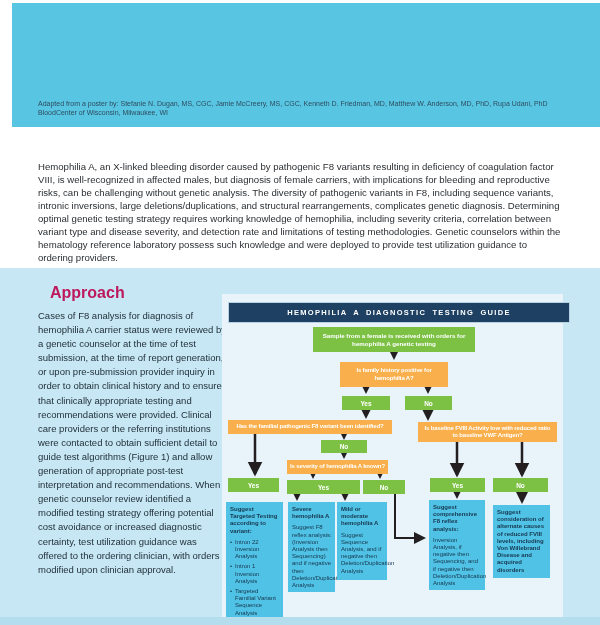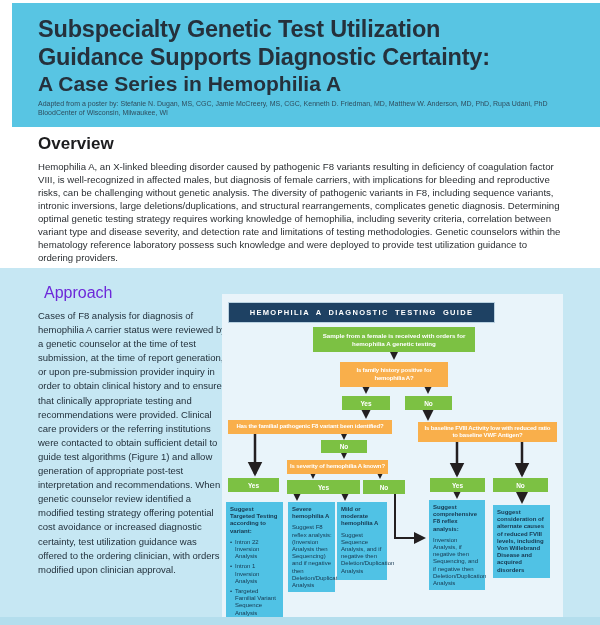--- a/index.html
+++ b/index.html
@@ -14,27 +14,27 @@
   .byline { position:absolute; left:26px; top:96px; width:540px; font-size:7px; line-height:9px;
             color:#2E4D5E; }
 
   
   .overview { position:absolute; left:0; top:127px; width:600px; height:141px; background:#ffffff; }
   .ov-head { position:absolute; left:38px; top:7px; font-size:17px; font-weight:bold; color:#1c1c1e; }
   .ov-body { position:absolute; left:38px; top:33px; width:526px; font-size:9.6px; line-height:13px; color:#2b2f33; }
 
   
   .band { position:absolute; left:0; top:268px; width:600px; height:349px; background:#C6E7F3; }
-  .ap-head { position:absolute; left:44px; top:16px; font-size:16px; font-weight:normal; color:#6d28d9; }
+  .ap-head { position:absolute; left:50px; top:16px; font-size:16px; font-weight:bold; color:#be185d; }
   .ap-body { position:absolute; left:38px; top:41px; width:188px; font-size:9.5px; line-height:14.1px; color:#23313c; }
   .bottom-strip { position:absolute; left:0; top:617px; width:600px; height:8px; background:#B4DEED; }
 
   
   .panel { position:absolute; left:222px; top:294px; width:341px; height:324px; background:#E9F4FA; }
-  .fc-title { position:absolute; left:6px; top:8px; width:267px; height:21px; background:#1E4163;
+  .fc-title { position:absolute; left:6px; top:8px; width:342px; height:21px; background:#1E4163;
               border:1px solid #B9D1E0; box-sizing:border-box; color:#ffffff; font-size:7.5px;
               font-weight:bold; letter-spacing:1.3px; word-spacing:3px;
               display:flex; align-items:center; justify-content:center; }
   .node { position:absolute; box-sizing:border-box; display:flex; align-items:center; justify-content:center;
           text-align:center; color:#ffffff; font-weight:bold; }
   .green  { background:#7CC143; }
   .orange { background:#F9AF4B; }
   .yn { font-size:6.5px; }
   .q  { font-size:6px; line-height:7.5px; letter-spacing:-0.15px; }
   .nowrap { white-space:nowrap; }
@@ -46,33 +46,27 @@
   .bullet .dot { width:5px; flex:0 0 5px; }
   .connectors { position:absolute; left:0; top:0; }
   .ital { }
 </style>
 </head>
 <body>
 
 <div class="page">
 
   <div class="header">
-    <div class="title">
-      <div class="t12">Subspecialty Genetic Test Utilization</div>
-      <div class="t12">Guidance Supports Diagnostic Certainty:</div>
-      <div class="t3">A Case Series in Hemophilia A</div>
-    </div>
     <div class="byline">
       <div>Adapted from a poster by: Stefanie N. Dugan, MS, CGC, Jamie McCreery, MS, CGC, Kenneth D. Friedman, MD, Matthew W. Anderson, MD, PhD, Rupa Udani, PhD</div>
       <div>BloodCenter of Wisconsin, Milwaukee, WI</div>
     </div>
   </div>
 
   <div class="overview">
-    <div class="ov-head">Overview</div>
     <div class="ov-body"><span>Hemophilia A, an X-linked bleeding disorder caused by pathogenic </span><span class="ital">F8</span><span> variants resulting in deficiency of coagulation factor VIII, is well-recognized in affected males, but diagnosis of female carriers, with implications for bleeding and reproductive risks, can be challenging without genetic analysis. The diversity of pathogenic variants in </span><span class="ital">F8</span><span>, including sequence variants, intronic inversions, large deletions/duplications, and structural rearrangements, complicates genetic diagnosis. Determining optimal genetic testing strategy requires working knowledge of hemophilia, including severity criteria, correlation between variant type and disease severity, and detection rate and limitations of testing methodologies. Genetic counselors within the hematology reference laboratory possess such knowledge and were deployed to provide test utilization guidance to ordering providers.</span></div>
   </div>
 
   <div class="band">
     <div class="ap-head">Approach</div>
     <div class="ap-body"><span>Cases of </span><span class="ital">F8</span><span> analysis for diagnosis of hemophilia A carrier status were reviewed by a genetic counselor at the time of test submission, at the time of report generation, or upon pre-submission provider inquiry in order to obtain clinical history and to ensure that clinically appropriate testing and recommendations were provided. Clinical care providers or the referring institutions were contacted to obtain sufficient detail to guide test algorithms (Figure 1) and allow generation of appropriate post-test interpretation and recommendations. When genetic counselor review identified a modified testing strategy offering potential cost avoidance or increased diagnostic certainty, test utilization guidance was offered to the ordering clinician, with orders modified upon clinician approval.</span></div>
   </div>
 
   <div class="panel">
 

